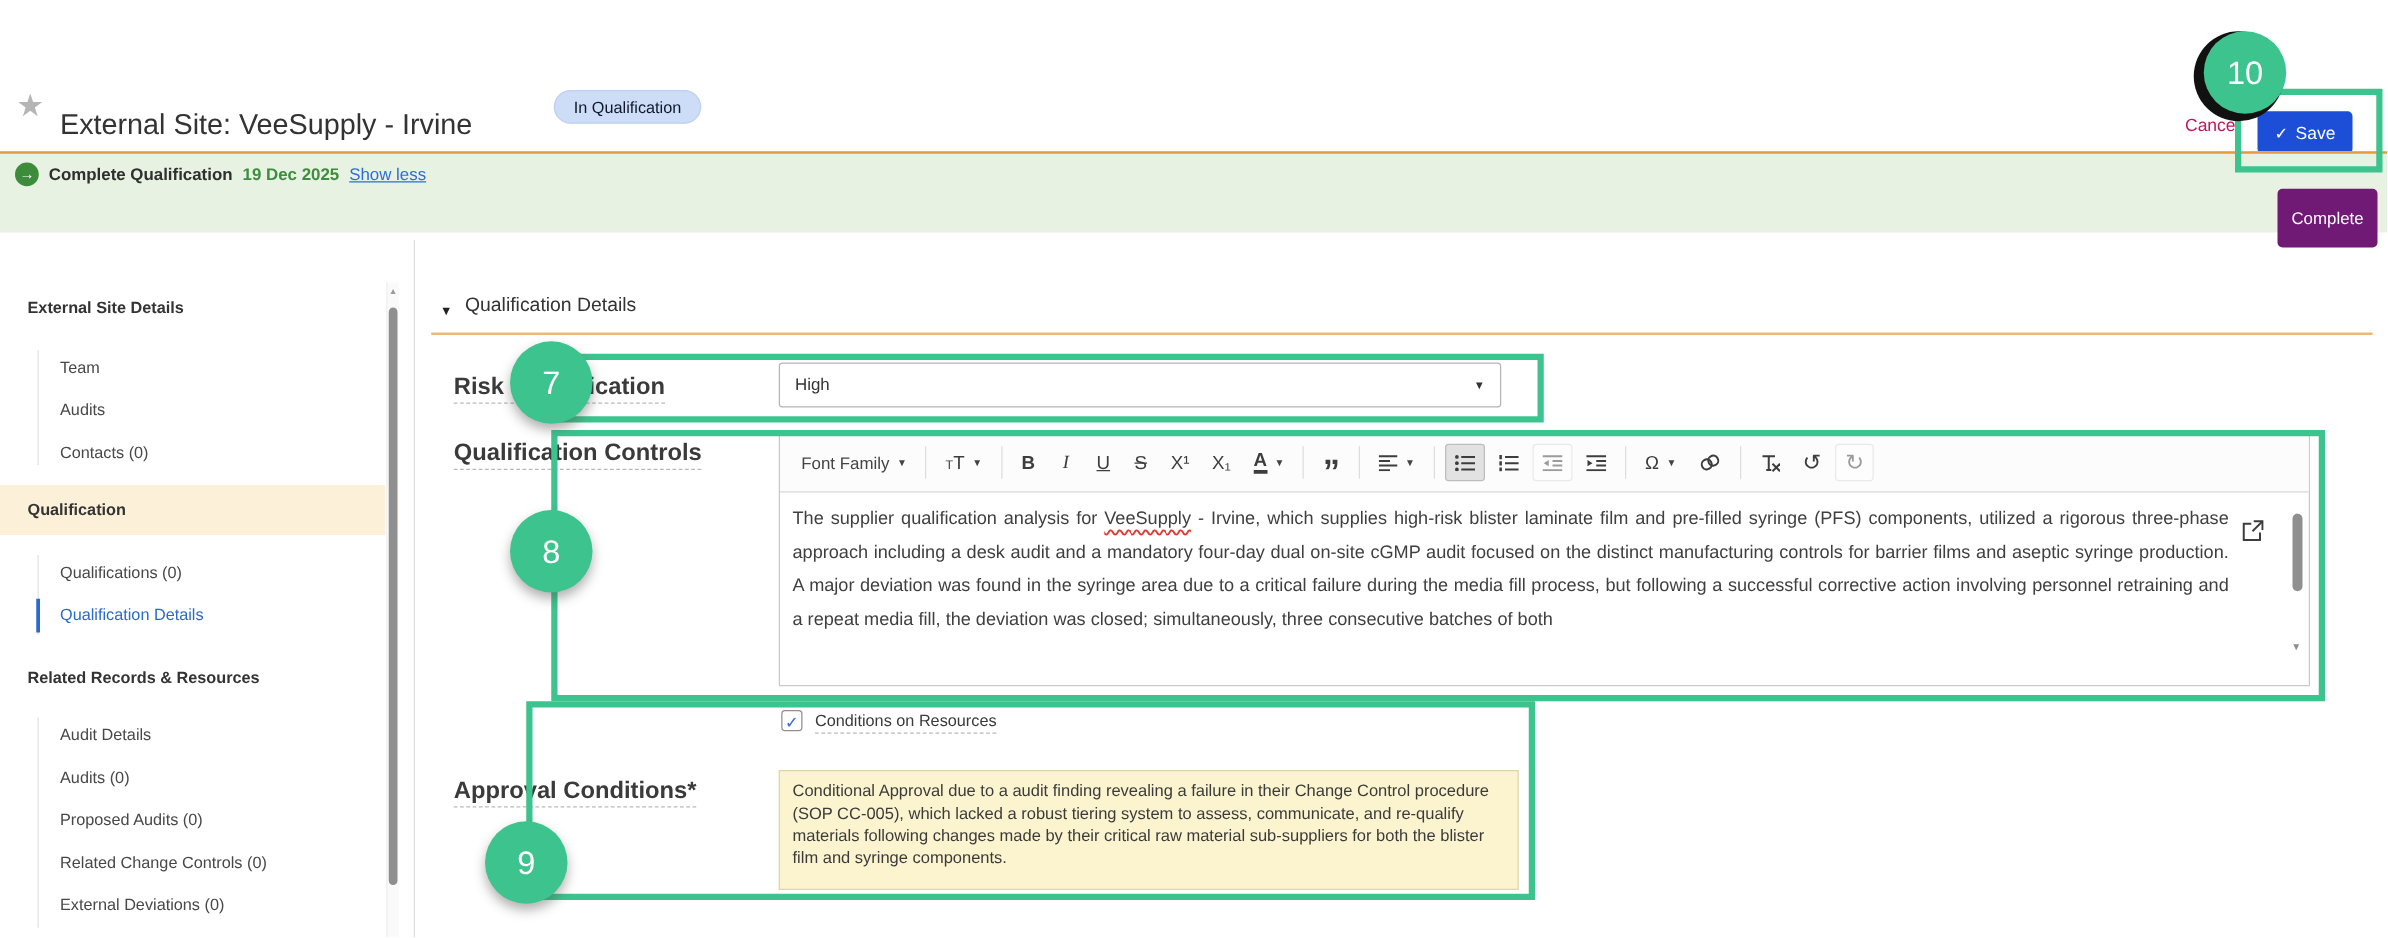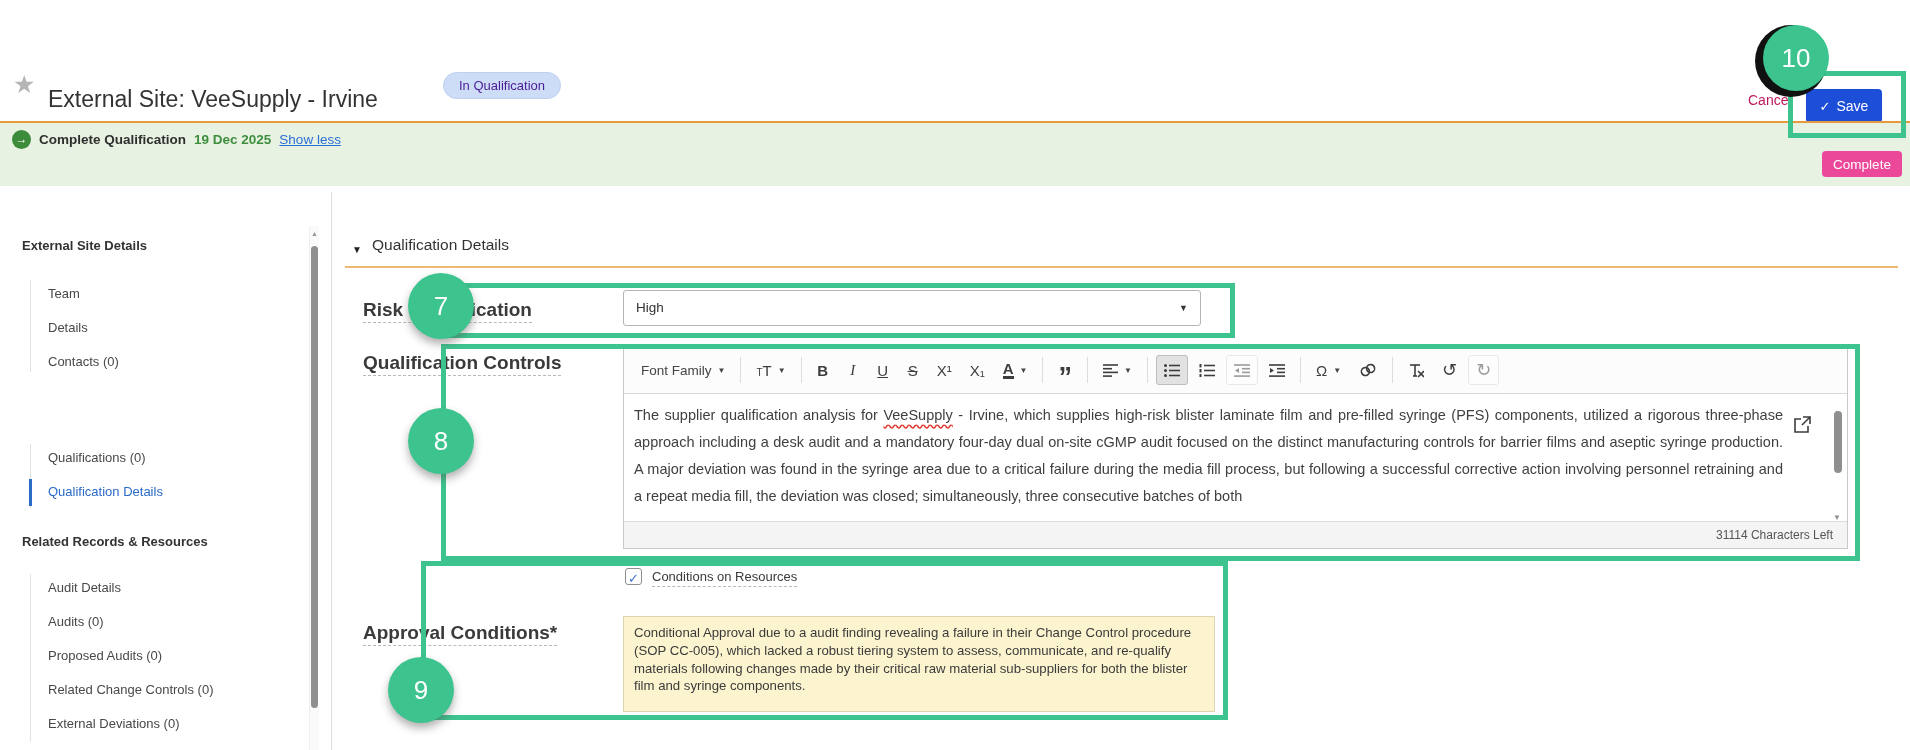--- a/index.html
+++ b/index.html
@@ -3,37 +3,37 @@
 <meta charset="utf-8">
 <style>
   * { box-sizing: border-box; margin: 0; padding: 0; }
   body { font-family: "Liberation Sans", "DejaVu Sans", sans-serif; background: #fff; }
   .screen { position: relative; width: 1910px; height: 750px; background: #fff; overflow: hidden; }
 
   
   .star { position: absolute; left: 13px; top: 70px; font-size: 25px; color: #b5b5b5; cursor: pointer; }
   .page-title { position: absolute; left: 48px; top: 70px; font-size: 23px; font-weight: 400; color: #333; margin-top: 16px; }
   .status-badge { position: absolute; left: 443px; top: 72px; height: 27px; line-height: 25px; padding: 0 15px;
-    background: #cddcf7; border: 1px solid #bdd0f0; border-radius: 14px; font-size: 13px; color: #4c1d95; }
+    background: #cddcf7; border: 1px solid #bdd0f0; border-radius: 14px; font-size: 13px; color: #0f172a; }
   .cancel-btn { position: absolute; left: 1748px; top: 92px; font-size: 14px; color: #be185d; cursor: pointer; }
   .save-btn { position: absolute; left: 1806px; top: 89px; width: 76px; height: 34px; background: #1d4ed8;
     border: none; border-radius: 4px; color: #fff; font-size: 14px; font-family: inherit; cursor: pointer; }
   .save-btn .chk { font-size: 13px; margin-right: 6px; }
 
   
   .banner { position: absolute; left: 0; top: 121px; width: 1910px; height: 65px; background: #e7f2e2; border-top: 2px solid #e79a3b; }
   .banner-row1 { position: absolute; left: 12px; top: 7px; display: flex; align-items: center; gap: 8px; font-size: 13.5px; }
   .arrow-circle { width: 19px; height: 19px; border-radius: 50%; background: #3c8c3c; color: #fff; font-size: 12px;
     font-weight: bold; text-align: center; line-height: 18px; }
   .task-title { font-weight: bold; color: #2f2f2f; }
   .due-date { font-weight: bold; color: #3e8e3e; }
   .show-less { color: #2a6fd6; cursor: pointer; text-decoration: underline; }
   .banner-row2 { position: absolute; left: 38px; top: 36px; font-size: 13px; color: #222; }
   .banner-row2 b { margin-right: 5px; }
-  .complete-btn { position: absolute; left: 1822px; top: 28px; width: 80px; height: 26px; background: #ec4899; border: none;
+  .complete-btn { position: absolute; left: 1822px; top: 28px; width: 80px; height: 47px; background: #701a75; border: none;
     border-radius: 4px; color: #fff; font-size: 13.5px; font-family: inherit; cursor: pointer; }
 
   
   .nav-header { position: absolute; left: 22px; font-size: 13px; font-weight: bold; color: #333; }
   .nav-item { position: absolute; left: 48px; font-size: 13px; color: #484848; cursor: pointer; }
   .nav-item.active { color: #2a6ac9; }
   .group-line { position: absolute; left: 30px; width: 1px; background: #e2e2e2; }
   .active-bar { position: absolute; left: 29px; width: 3px; background: #2a6ac9; }
   .nav-selected-bg { position: absolute; left: 0; top: 388px; width: 308px; height: 40px; background: #fcf0d8; }
   .nav-selected-bg .nav-sel-label { position: absolute; left: 22px; top: 12px; font-size: 13px; font-weight: bold; color: #333; }
@@ -121,23 +121,26 @@
       <span class="task-title">Complete Qualification</span>
       <span class="due-date">19 Dec 2025</span>
       <span class="show-less">Show less</span>
     </div>
     <button class="complete-btn">Complete</button>
   </div>
 
   <div class="nav-header" style="top:238px">External Site Details</div>
   <div class="group-line" style="top:280px;height:92px"></div>
   <div class="nav-item" style="top:286px">Team</div>
-  <div class="nav-item" style="top:320px">Details</div>
+  <div class="nav-item" style="top:320px">Audits</div>
   <div class="nav-item" style="top:354px">Contacts (0)</div>
 
+  <div class="nav-selected-bg">
+    <span class="nav-sel-label">Qualification</span>
+  </div>
   <div class="group-line" style="top:444px;height:64px"></div>
   <div class="nav-item" style="top:450px">Qualifications (0)</div>
   <div class="active-bar" style="top:479px;height:27px"></div>
   <div class="nav-item active" style="top:484px">Qualification Details</div>
 
   <div class="nav-header" style="top:534px">Related Records &amp; Resources</div>
   <div class="group-line" style="top:574px;height:168px"></div>
   <div class="nav-item" style="top:580px">Audit Details</div>
   <div class="nav-item" style="top:614px">Audits (0)</div>
   <div class="nav-item" style="top:648px">Proposed Audits (0)</div>
@@ -286,21 +289,20 @@
               <path d="M10 1 H17 V8"></path>
               <line x1="17" y1="1" x2="9" y2="9"></line>
             </g>
           </svg>
       </span>
       <span class="rte-scroll-up">▲</span>
       <span class="rte-scroll-thumb"></span>
       <span class="rte-scroll-down">▼</span>
     </div>
 
-    <div class="rte-footer">31114 Characters Left</div>
   </div>
 
   <div class="checkbox"><span class="cb-check">✓</span></div>
   <div class="cb-label"><span class="lbl-inner">Conditions on Resources</span></div>
 
   <div class="fld-label" style="top:622px"><span class="lbl-inner">Approval Conditions*</span></div>
   <div class="approval-box">Conditional Approval due to a audit finding revealing a failure in their Change Control procedure (SOP CC-005), which lacked a robust tiering system to assess, communicate, and re-qualify materials following changes made by their critical raw material sub-suppliers for both the blister film and syringe components.</div>
 
   <div class="ann ann-rect" style="left:441px;top:283px;width:794px;height:55px"></div>
   <div class="ann ann-rect" style="left:441px;top:344px;width:1419px;height:217px"></div>

